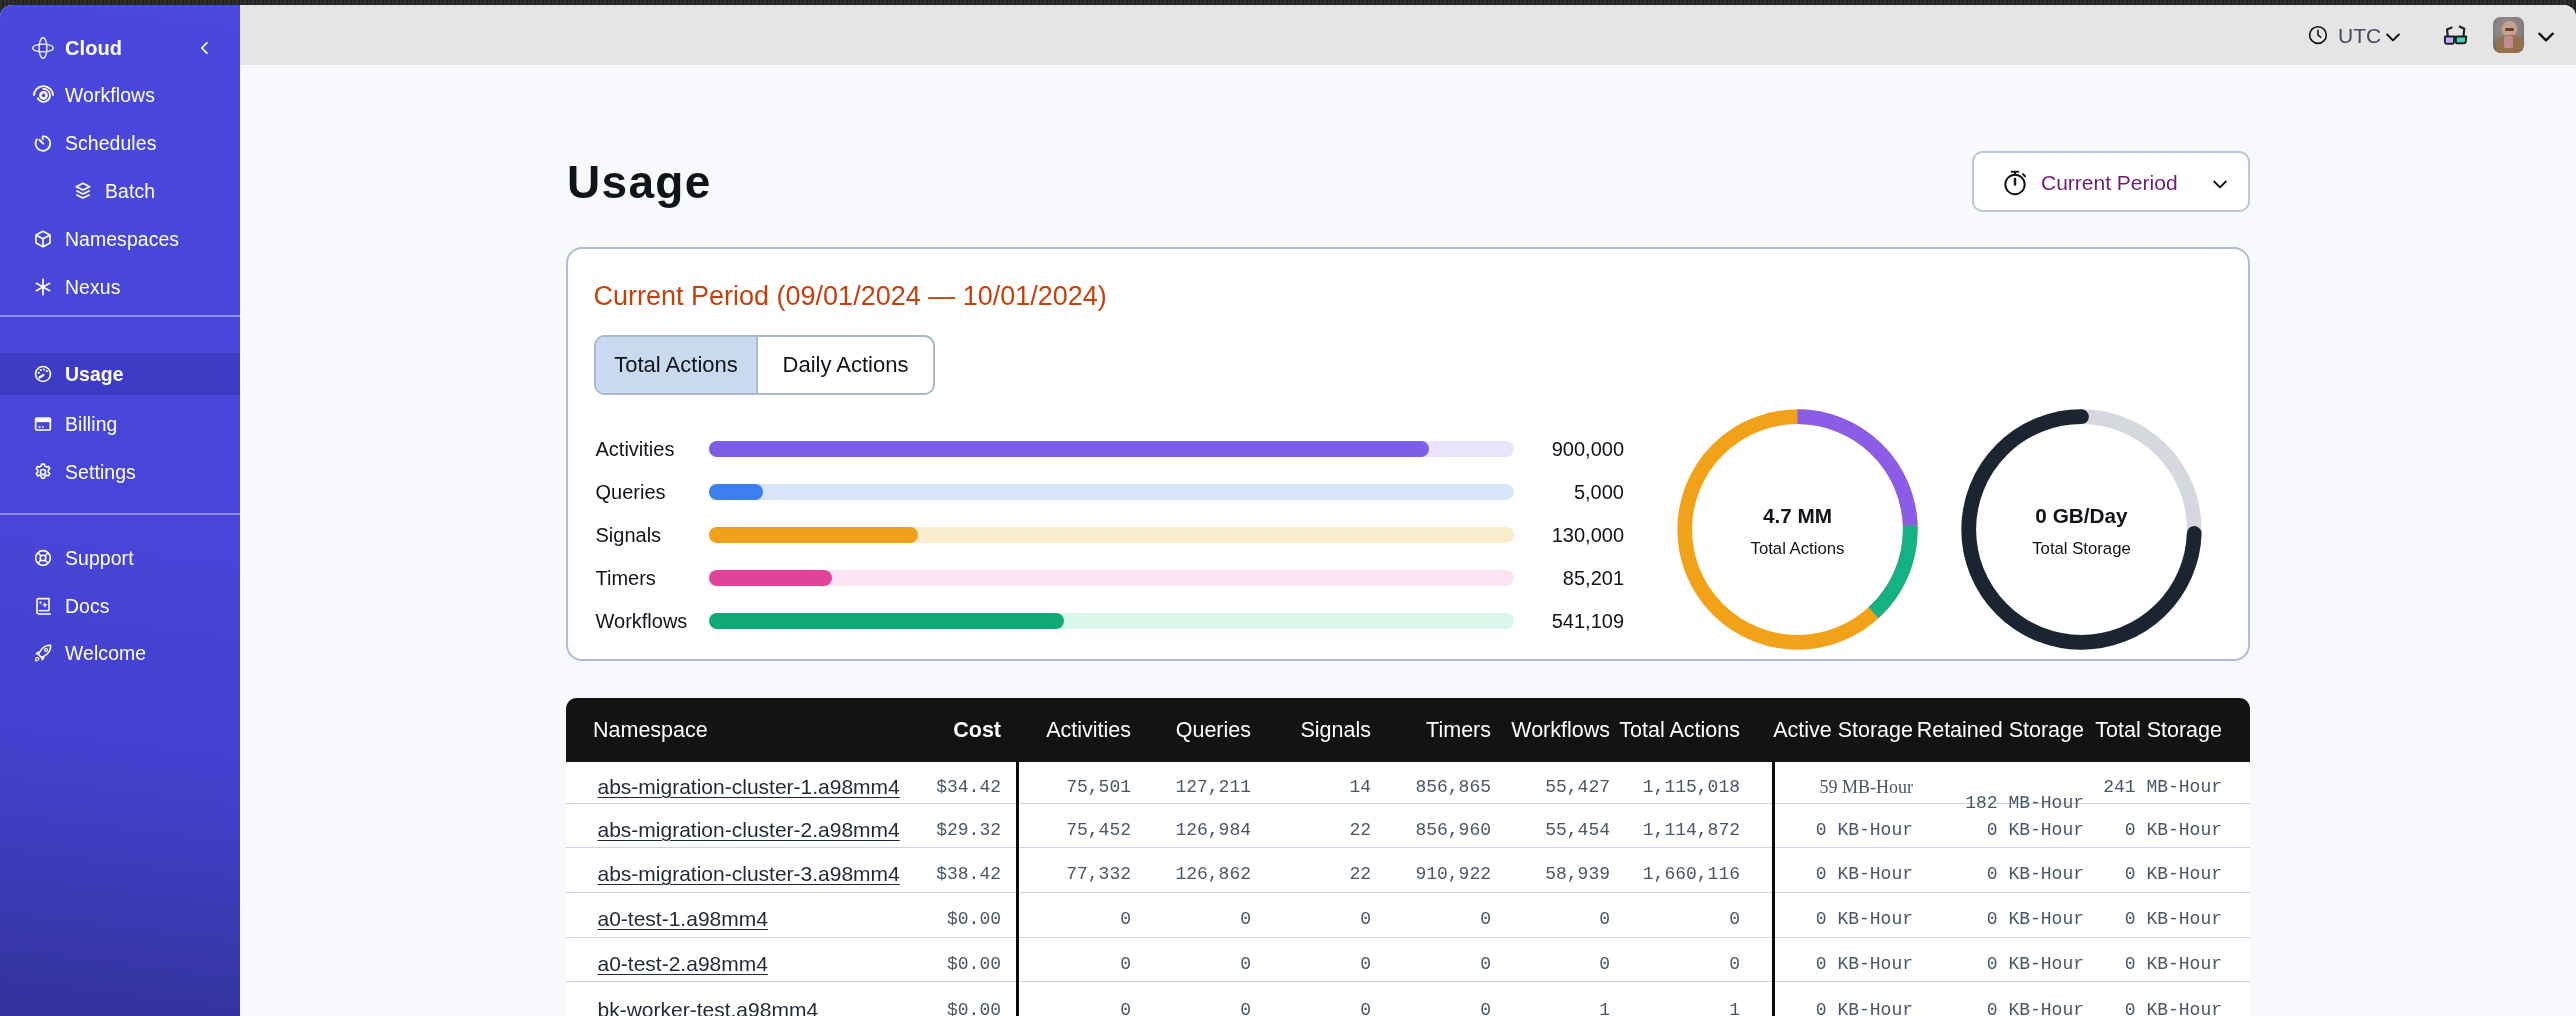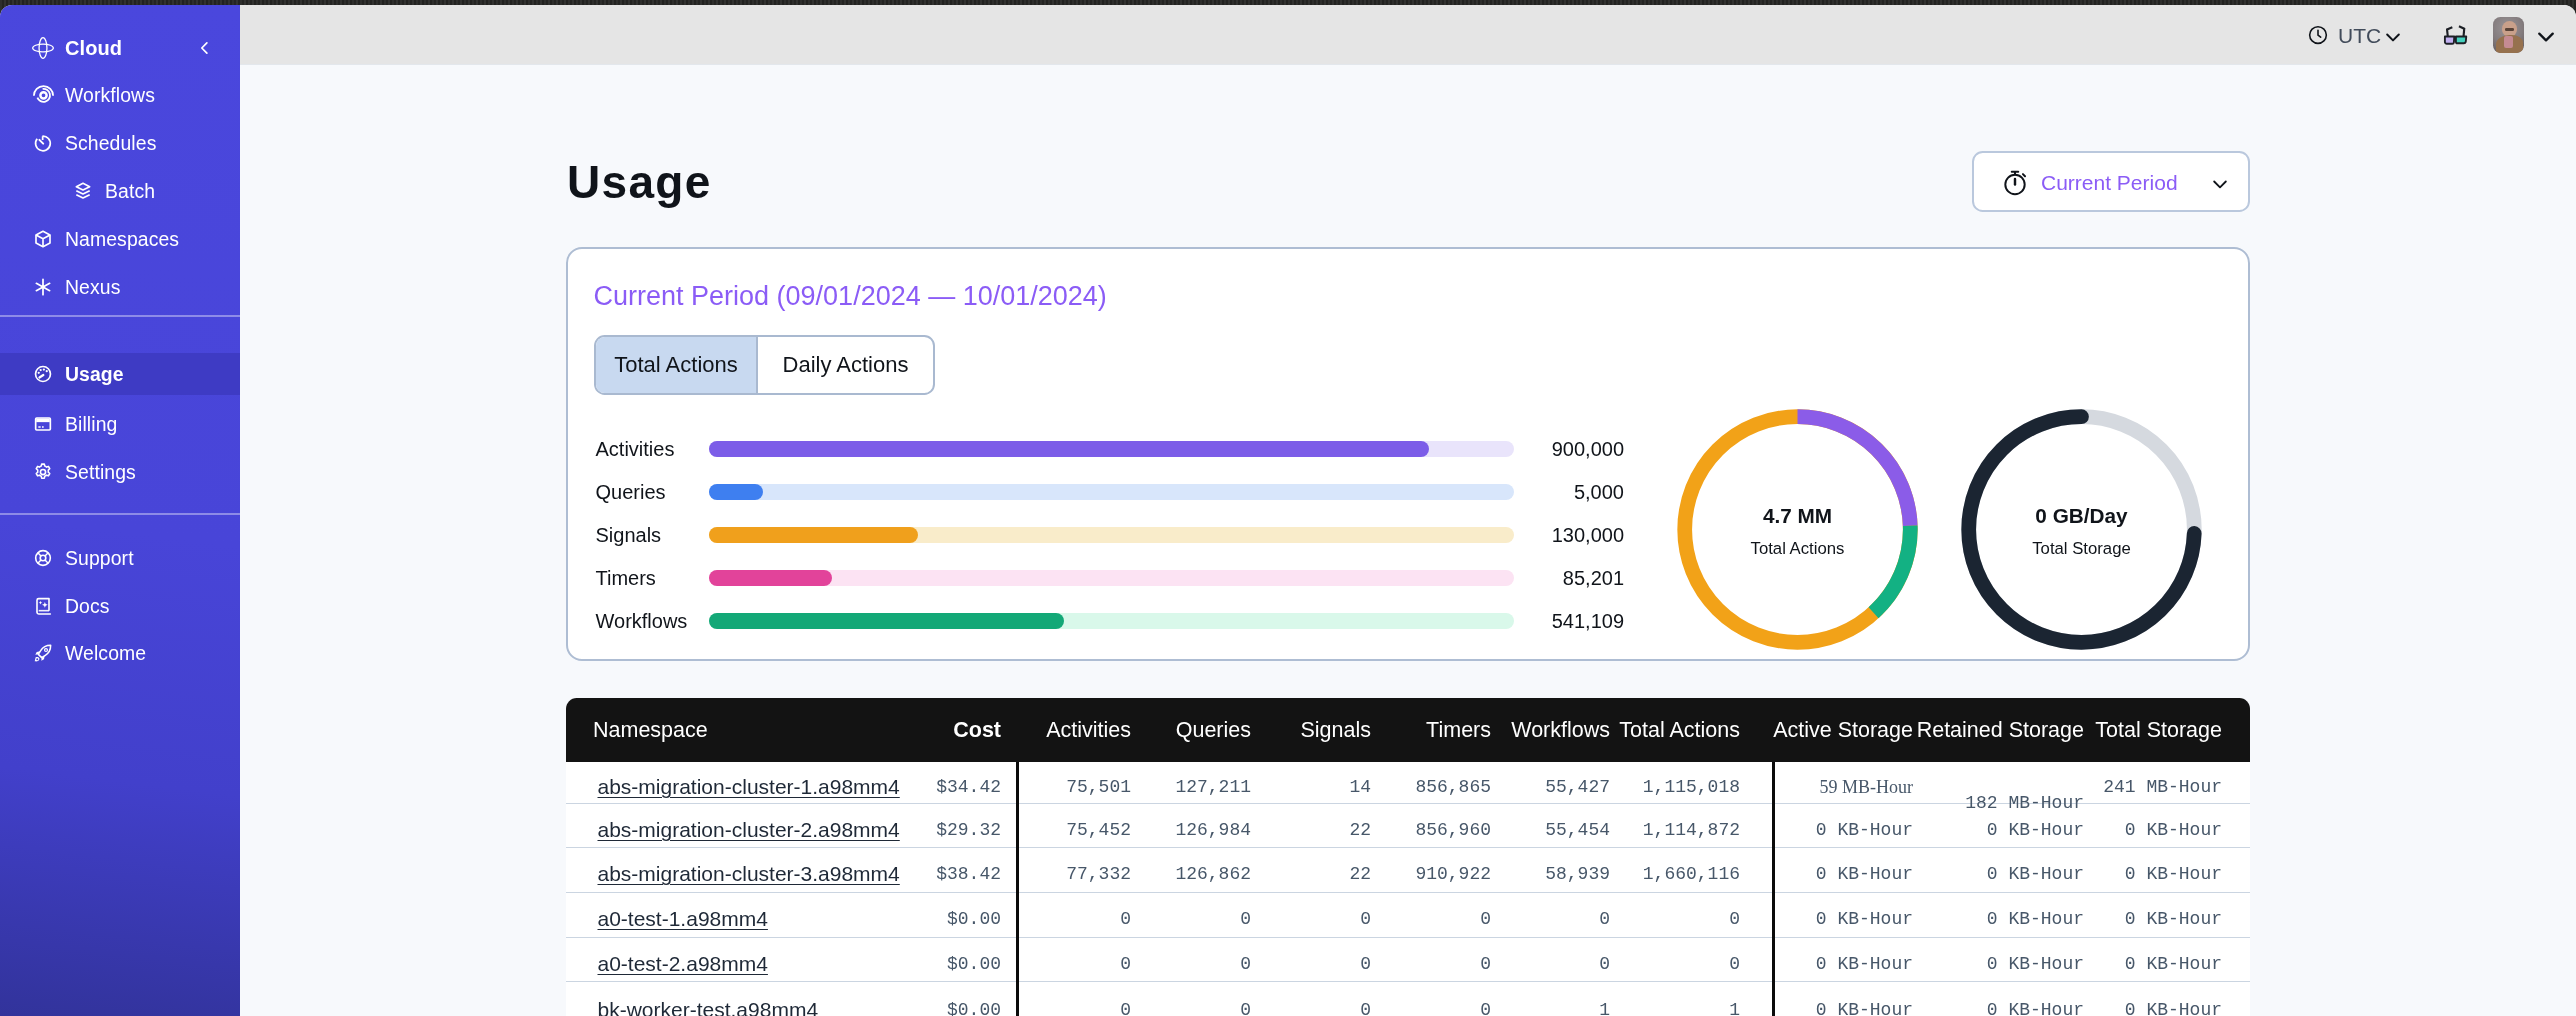--- a/index.html
+++ b/index.html
@@ -171,27 +171,27 @@
       </svg>
   </div>
   <div class="h1">Usage</div>
   <div id="periodbtn">
     <svg style="position:absolute;left:27px;top:14.8px;width:28px;height:29.5px;" viewBox="0 0 24 24" fill="none" stroke="#10141a" stroke-width="1.7" stroke-linecap="round">
       <circle cx="12" cy="13.5" r="8.3"></circle>
       <path d="M12 13.5 V8.8" stroke-width="2.1"></path>
       <path d="M9.2 2.6 h5.6 M12 2.6 V5"></path>
       <path d="M18.8 4.6 L20.6 6.4"></path>
     </svg>
-    <span style="position:absolute;left:67px;top:18px;font-size:21px;font-weight:500;color:#8b5cf6;">Current Period</span>
+    <span style="position:absolute;left:67px;top:18px;font-size:21px;font-weight:500;color:#701a75;">Current Period</span>
     <svg style="position:absolute;left:236px;top:21px;width:20px;height:20px;" viewBox="0 0 24 24" fill="none" stroke="#10141a" stroke-width="2.2" stroke-linecap="round" stroke-linejoin="round">
         <path d="M5 9l7 7 7-7"></path>
       </svg>
   </div>
   <div id="card">
-    <div style="position:absolute;left:25.5px;top:31.5px;font-size:27px;font-weight:500;color:#8b5cf6;">Current Period (09/01/2024 — 10/01/2024)</div>
+    <div style="position:absolute;left:25.5px;top:31.5px;font-size:27px;font-weight:500;color:#c2410c;">Current Period (09/01/2024 — 10/01/2024)</div>
     <div id="tabs" style="position:absolute;left:26px;top:86px;width:341px;height:60px;border:2px solid #a9b9d0;border-radius:10.7px;background:#fff;display:flex;overflow:hidden;">
       <div style="width:162px;height:100%;background:#c8d9f0;border-right:2px solid #a9b9d0;display:flex;align-items:center;justify-content:center;font-size:22px;font-weight:500;color:#10141a;">Total Actions</div>
       <div style="flex:1;display:flex;align-items:center;justify-content:center;font-size:22px;color:#10141a;">Daily Actions</div>
     </div>
     <div class="brow" style="top:190px;">
         <span class="blab">Activities</span>
       <div class="btrack" style="background:#e9e4fb;">
           <div class="bfill" style="width:720px;background:#7C5DE8;"></div>
         </div>
       <span class="bval">900,000</span>

